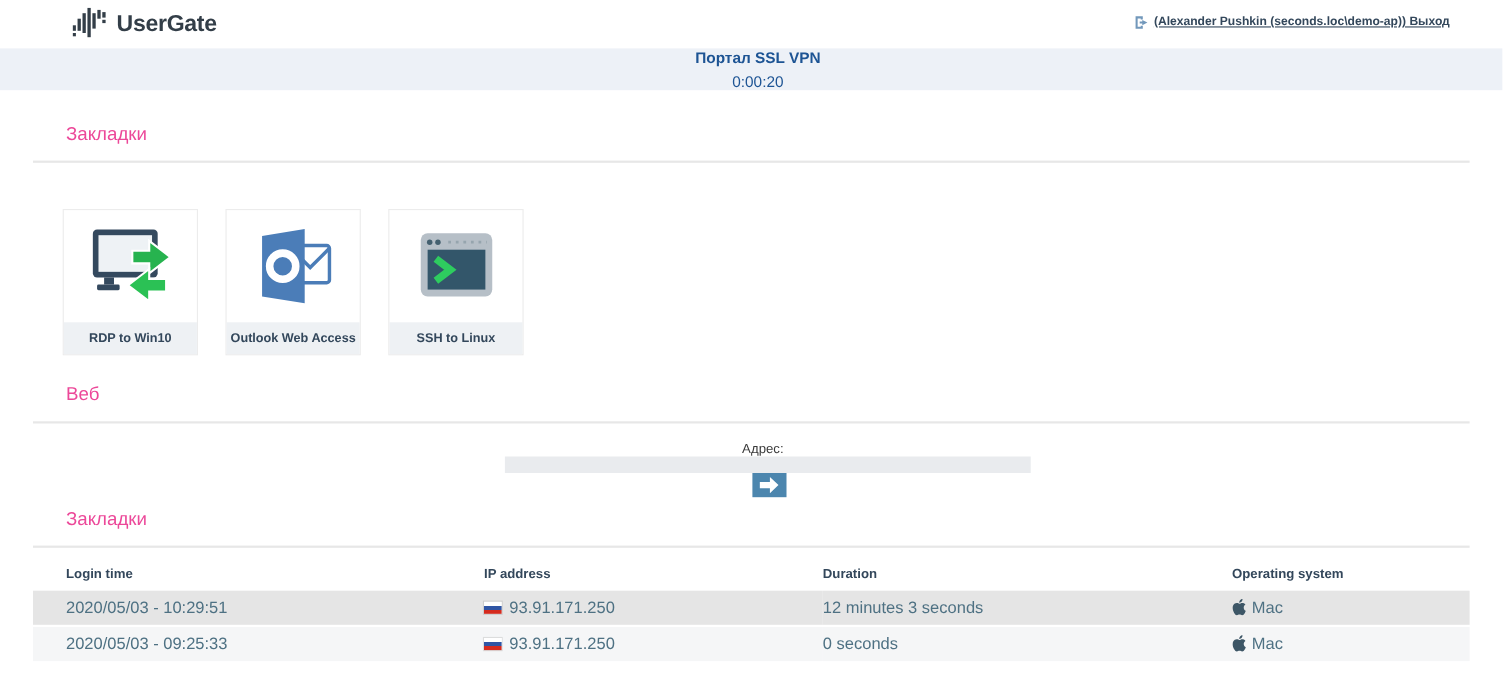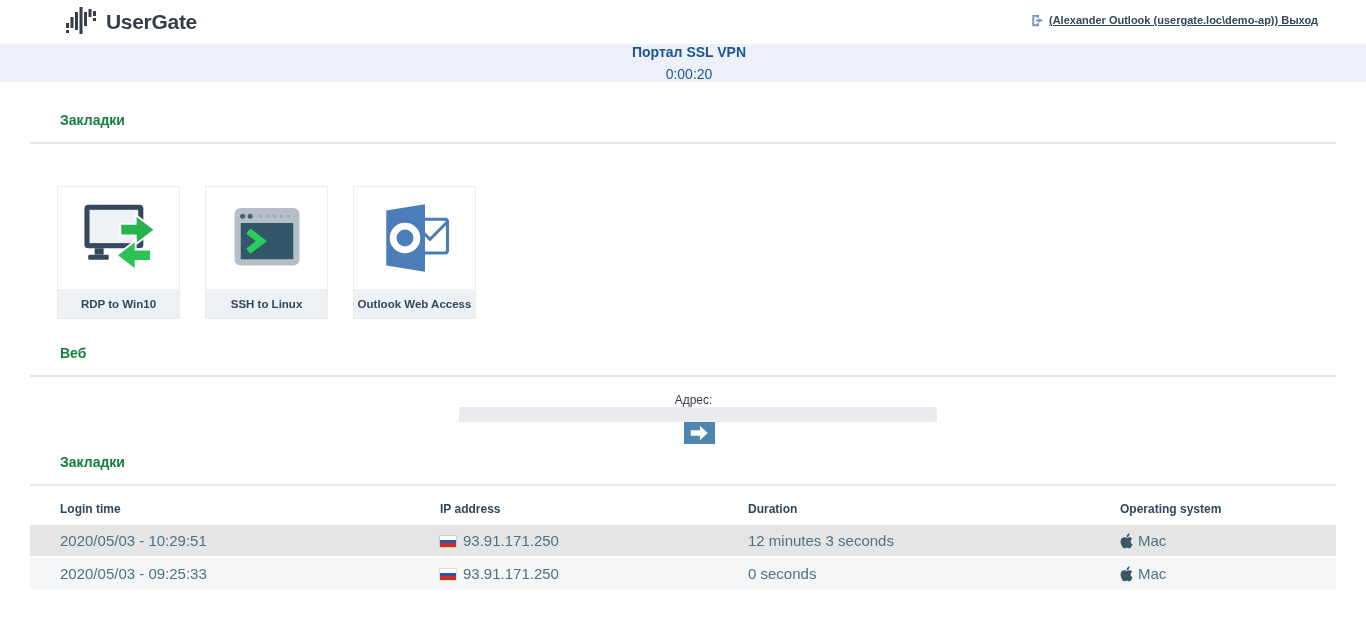--- a/index.html
+++ b/index.html
@@ -14,21 +14,21 @@
   .user-area { display:flex; align-items:center; gap:4px; }
   .user-link { font-size:11px; font-weight:700; color:#33475b; text-decoration:underline; cursor:pointer; }
 
   
   .subbar { height:38px; background:#edf1f7; display:flex; align-items:center;
     justify-content:space-between; padding:0 48px 0 60px;flex-direction:column; }
   .subbar-title { font-size:14px; font-weight:700; color:#1d5494; }
   .subbar-timer { font-size:14px; font-weight:500; color:#1d5494; }
 
   .content { padding:0 30px; }
-  .section-heading { margin:30px 0 0 30px; font-size:14px; font-weight:700; color:#15803d; }
+  .section-heading { margin:30px 0 0 30px; font-size:17px; font-weight:400; color:#ec4899; }
   .divider { height:2px; background:#e7e7e7; margin-top:14px; border:none; }
 
   
   .tiles { display:flex; gap:25px; margin:42px 0 0 27px; }
   .tile { width:123px; height:133px; background:#fff; border:1px solid #ececec;
     display:flex; flex-direction:column; cursor:pointer; }
   .tile-icon { flex:1; display:flex; align-items:center; justify-content:center; }
   .tile-label { height:29px; background:#eef1f4; display:flex; align-items:center;
     justify-content:center; font-size:11.5px; font-weight:700; color:#33475b; }
 
@@ -76,21 +76,21 @@
           <rect x="27" y="11" width="3" height="3"></rect>
         </g>
       </svg>
       <span class="logo-text">UserGate</span>
     </div>
     <div class="user-area">
       <svg width="15" height="15" viewBox="0 0 16 16">
         <path d="M2.5 2h7v3h-2V4h-3v8h3v-1h2v3h-7z" fill="#7298bb"></path>
         <polygon points="9,5.5 14,8 9,10.5 9,9 6.5,9 6.5,7 9,7" fill="#7298bb"></polygon>
       </svg>
-      <a class="user-link">(Alexander Outlook (usergate.loc\demo-ap)) Выход</a>
+      <a class="user-link">(Alexander Pushkin (seconds.loc\demo-ap)) Выход</a>
     </div>
   </header>
 
   <div class="subbar">
     <span class="subbar-title">Портал SSL VPN</span>
     <span class="subbar-timer">0:00:20</span>
   </div>
 
   <main class="content">
 
@@ -109,41 +109,41 @@
               <polygon points="33,21 45,21 45,14 60,25.5 45,37 45,30 33,30" fill="#27b34f" stroke="#ffffff" stroke-width="1.5"></polygon>
               <polygon points="57,41 45,41 45,34 30,45.5 45,57 45,50 57,50" fill="#2bc155" stroke="#ffffff" stroke-width="1.5"></polygon>
             </svg>
           </div>
           <div class="tile-label">RDP to Win10</div>
         </div>
 
         <div class="tile">
           <div class="tile-icon">
             <svg width="80" height="80" viewBox="0 0 64 64">
+              <rect x="30" y="17" width="28" height="27" rx="2" fill="#ffffff" stroke="#4b7db8" stroke-width="2.5"></rect>
+              <path d="M30 19 L44 33 L58 19" fill="none" stroke="#4b7db8" stroke-width="2.5"></path>
+              <polygon points="9,10 40,5 40,59 9,54" fill="#4b7db8"></polygon>
+              <circle cx="24" cy="32" r="9.5" fill="none" stroke="#ffffff" stroke-width="5.5"></circle>
+            </svg>
+          </div>
+          <div class="tile-label">Outlook Web Access</div>
+        </div>
+
+        <div class="tile">
+          <div class="tile-icon">
+            <svg width="80" height="80" viewBox="0 0 64 64">
               <rect x="6" y="8" width="52" height="46" rx="5" fill="#b6bfc7"></rect>
               <circle cx="12.5" cy="14.5" r="2" fill="#44606f"></circle>
               <circle cx="18.5" cy="14.5" r="2" fill="#44606f"></circle>
               <line x1="26" y1="14.5" x2="54" y2="14.5" stroke="#96a5ae" stroke-width="2" stroke-dasharray="2 3.5"></line>
               <rect x="11" y="20" width="42" height="29" fill="#33566a"></rect>
               <path d="M17 26.5 L27.5 34.5 L17 42.5" fill="none" stroke="#2ecc5f" stroke-width="5.5"></path>
             </svg>
           </div>
           <div class="tile-label">SSH to Linux</div>
-        </div>
-
-        <div class="tile">
-          <div class="tile-icon">
-            <svg width="80" height="80" viewBox="0 0 64 64">
-              <rect x="30" y="17" width="28" height="27" rx="2" fill="#ffffff" stroke="#4b7db8" stroke-width="2.5"></rect>
-              <path d="M30 19 L44 33 L58 19" fill="none" stroke="#4b7db8" stroke-width="2.5"></path>
-              <polygon points="9,10 40,5 40,59 9,54" fill="#4b7db8"></polygon>
-              <circle cx="24" cy="32" r="9.5" fill="none" stroke="#ffffff" stroke-width="5.5"></circle>
-            </svg>
-          </div>
-          <div class="tile-label">Outlook Web Access</div>
         </div>
 
       </div>
     </section>
 
     <section>
       <h2 class="section-heading" style="margin-top:26px">Веб</h2>
       <hr class="divider">
       <div class="address-row">
         <label class="address-label">Адрес:</label>

